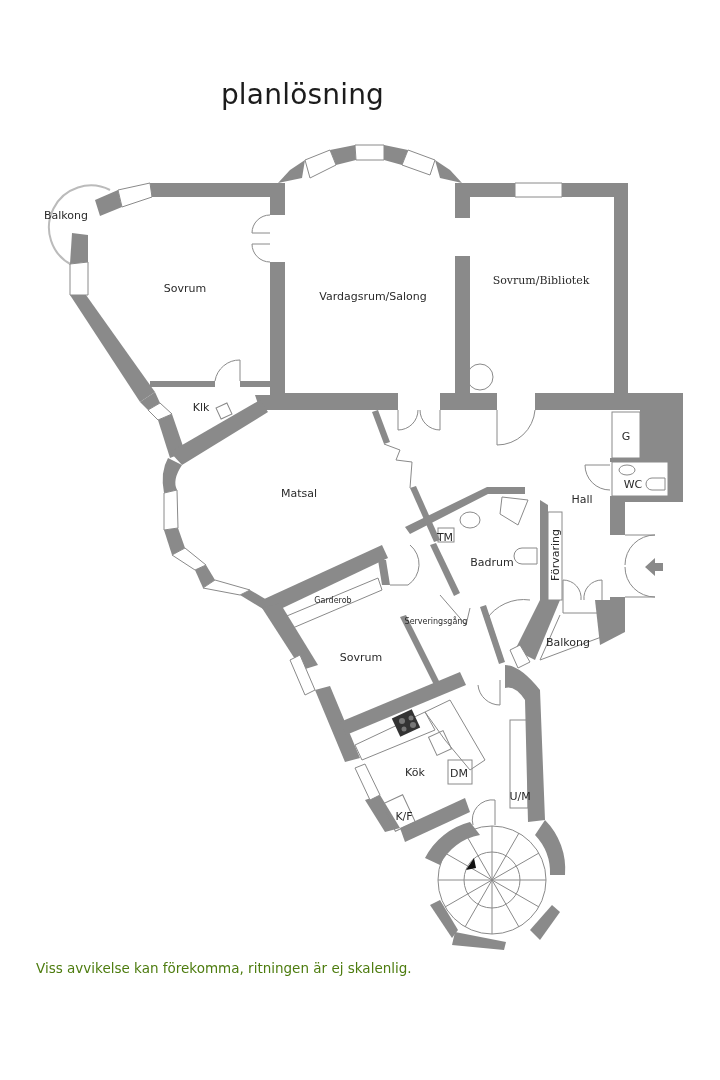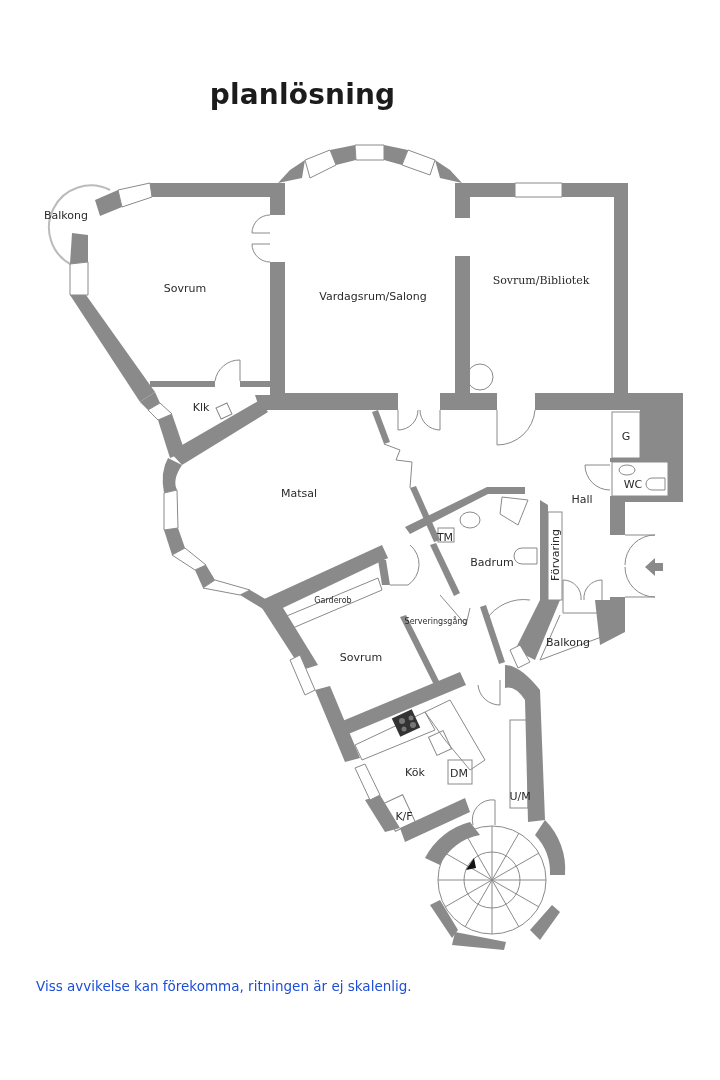--- a/index.html
+++ b/index.html
@@ -1,20 +1,20 @@
 <!DOCTYPE html>
 <html><head>
 <meta charset="utf-8">
 <style>
   html, body { margin: 0; padding: 0; background: #ffffff; }
   body { width: 720px; height: 1080px; position: relative; overflow: hidden;
          font-family: "DejaVu Sans", sans-serif; color: #222; }
   .title { position: absolute; left: 0; width: 605px; top: 78px; text-align: center;
-           font-size: 28px; font-weight: bold; letter-spacing: 0.2px; color: #1c1c1c; }
-  .disclaimer { position: absolute; left: 36px; top: 960px; font-size: 13.5px; color: #1d4ed8; margin-top: 18px; }
+           font-size: 28px; font-weight: normal; letter-spacing: 0.2px; color: #1c1c1c; }
+  .disclaimer { position: absolute; left: 36px; top: 960px; font-size: 13.5px; color: #4d7c0f; }
   svg.plan { position: absolute; left: 0; top: 0; }
   .wall { fill: #8a8a8a; stroke: none; }
   .win { fill: #ffffff; stroke: #8a8a8a; stroke-width: 1; }
   .door { fill: none; stroke: #8a8a8a; stroke-width: 1; }
   .lbl { font-family: "DejaVu Sans", sans-serif; font-size: 11px; fill: #2a2a2a; text-anchor: middle; }
   .lbl-s { font-family: "DejaVu Sans", sans-serif; font-size: 8px; fill: #2a2a2a; text-anchor: middle; }
   .lbl-serif { font-family: "DejaVu Serif", serif; font-size: 11px; fill: #2a2a2a; text-anchor: middle; }
 </style>
 </head>
 <body>

